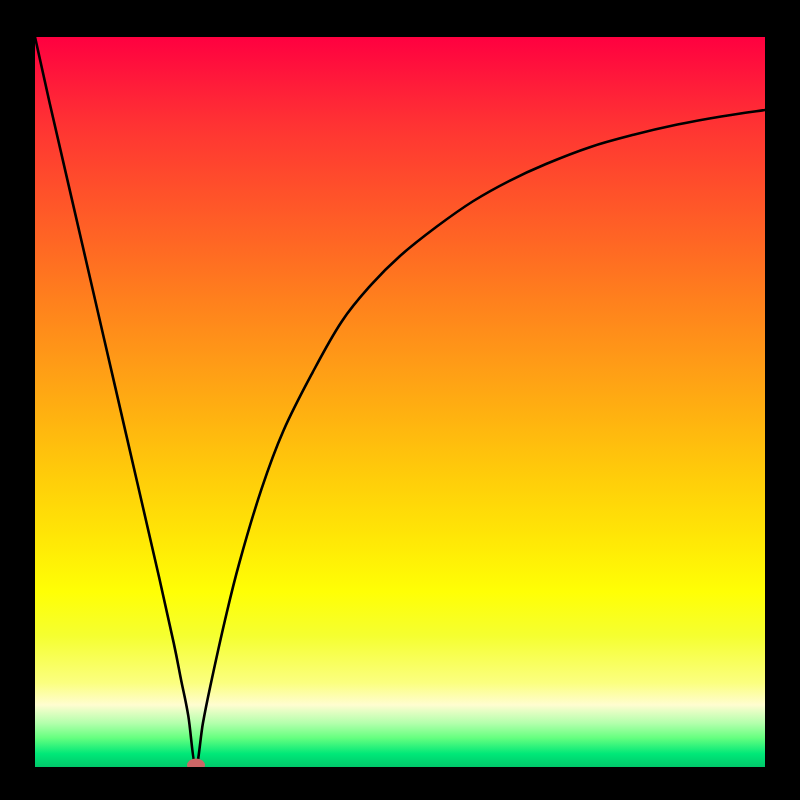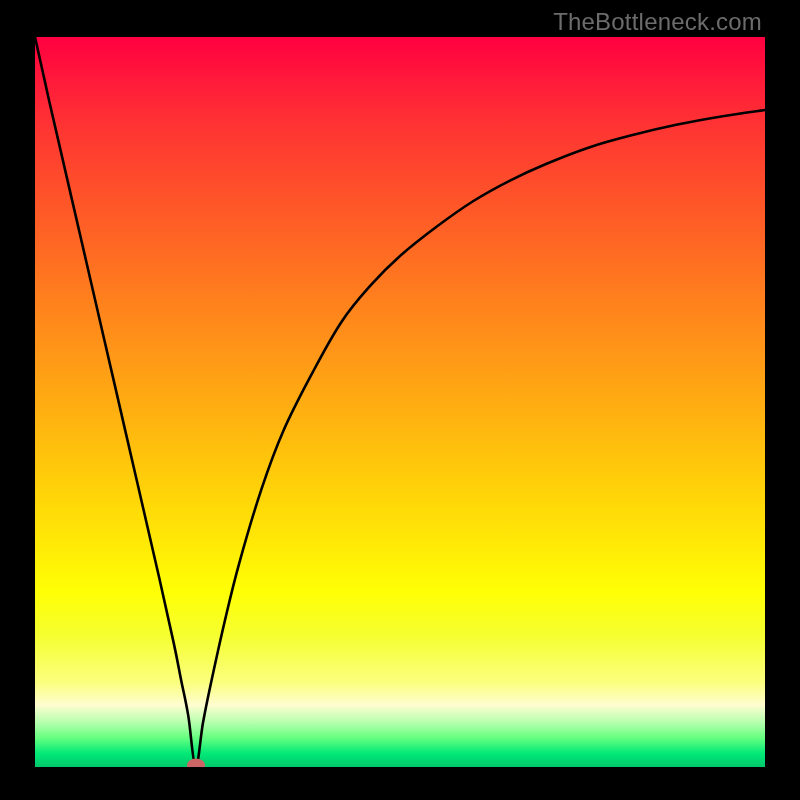--- a/index.html
+++ b/index.html
@@ -74,14 +74,13 @@
 </head>
 <body>
 
 <div class="frame">
   <div class="plot">
     <svg class="curve" viewBox="0 0 730 730" preserveAspectRatio="none">
       <path id="curve-path" fill="none" stroke="#000" stroke-width="2.6" stroke-linejoin="round" stroke-linecap="round" d="M 0 0 C 2.6279999999999997 11.825999999999988, 8.030000000000001 36.79199999999993, 14.6 65.69999999999993 C 21.169999999999998 94.60799999999993, 28.616 126.436, 36.5 160.60000000000002 C 44.384 194.76400000000004, 50.516 221.336, 58.4 255.5 C 66.28399999999999 289.664, 72.416 316.236, 80.3 350.4 C 88.184 384.56399999999996, 94.316 411.136, 102.2 445.3 C 110.084 479.464, 117.53000000000002 511.29200000000003, 124.10000000000001 540.2 C 130.67000000000002 569.1080000000001, 134.75799999999998 587.504, 138.7 605.9 C 142.642 624.2959999999999, 143.372 629.26, 146 642.4 C 148.628 655.54, 150.672 663.132, 153.29999999999998 678.9 C 155.92799999999997 694.668, 157.97199999999998 728.686, 160.6 730 C 163.228 731.314, 165.27200000000002 700.654, 167.9 686.2 C 170.528 671.7460000000001, 171.25799999999998 668.096, 175.2 649.7 C 179.142 631.3040000000001, 184.544 606.338, 189.8 584 C 195.056 561.662, 197.83 549.2520000000001, 204.4 525.6 C 210.97 501.94800000000004, 218.416 476.252, 226.3 452.6 C 234.18400000000003 428.94800000000004, 239.002 415.224, 248.20000000000002 394.2 C 257.398 373.176, 266.888 355.50999999999993, 277.4 335.79999999999995 C 287.912 316.09, 296.08799999999997 300.46799999999996, 306.59999999999997 284.7 C 317.11199999999997 268.932, 325.288 260.02599999999995, 335.8 248.2 C 346.312 236.374, 353.174 229.51200000000006, 365 219.00000000000006 C 376.826 208.48800000000006, 388.36000000000007 199.65499999999997, 401.50000000000006 189.79999999999995 C 414.64000000000004 179.94499999999994, 424.86 172.52819999999997, 438 164.25 C 451.14 155.97180000000003, 461.36 150.51140000000007, 474.5 143.81000000000006 C 487.64 137.10860000000005, 496.54599999999994 133.0644, 510.99999999999994 127.01999999999998 C 525.454 120.97559999999996, 539.0319999999999 115.48599999999989, 554.8 110.2299999999999 C 570.568 104.97399999999992, 582.8319999999999 101.89340000000003, 598.5999999999999 97.82000000000005 C 614.3679999999999 93.74660000000007, 626.632 90.88500000000002, 642.4 87.60000000000002 C 658.168 84.31500000000003, 670.4319999999999 82.19800000000005, 686.1999999999999 79.57000000000005 C 701.968 76.94200000000005, 722.116 74.18260000000001, 730 73"></path>
     </svg>
     <div id="marker" class="marker" style="left: 160.6px; top: 728px; background: rgb(204, 102, 102);"></div>
   </div>
-  <div class="watermark">TheBottleneck.com</div>
 </div>
 
 </body></html>

